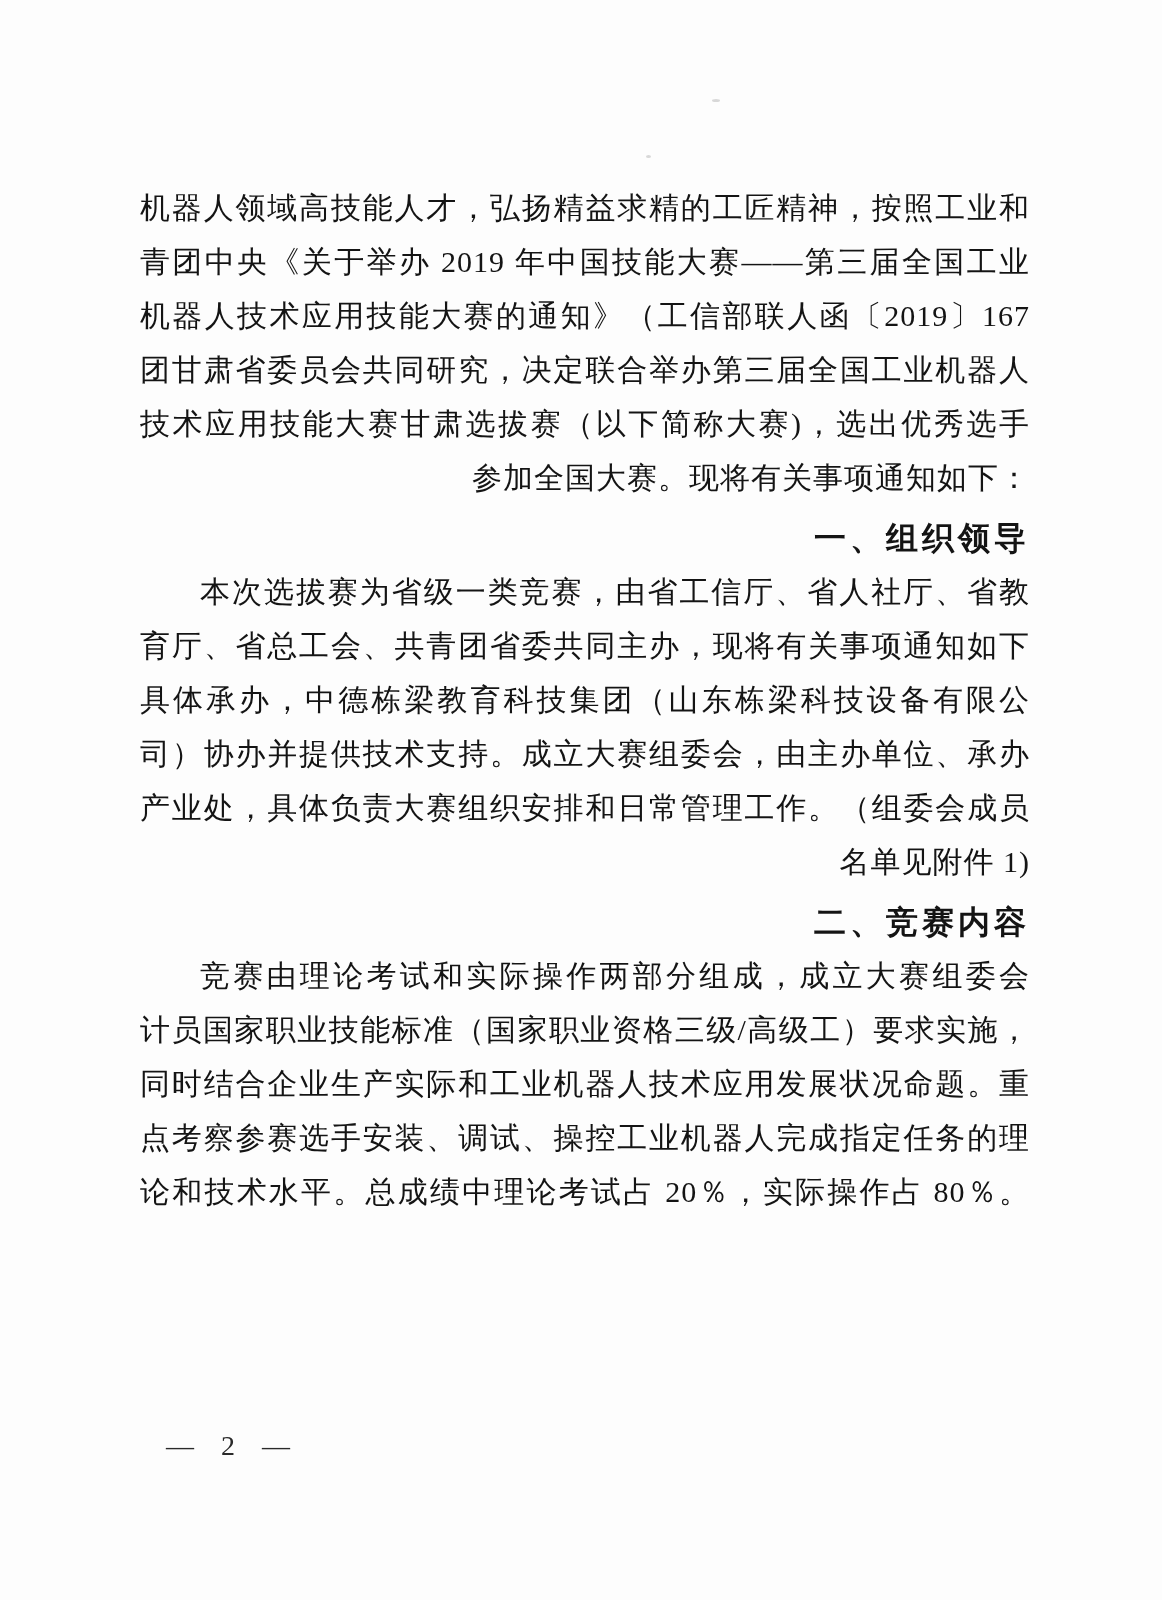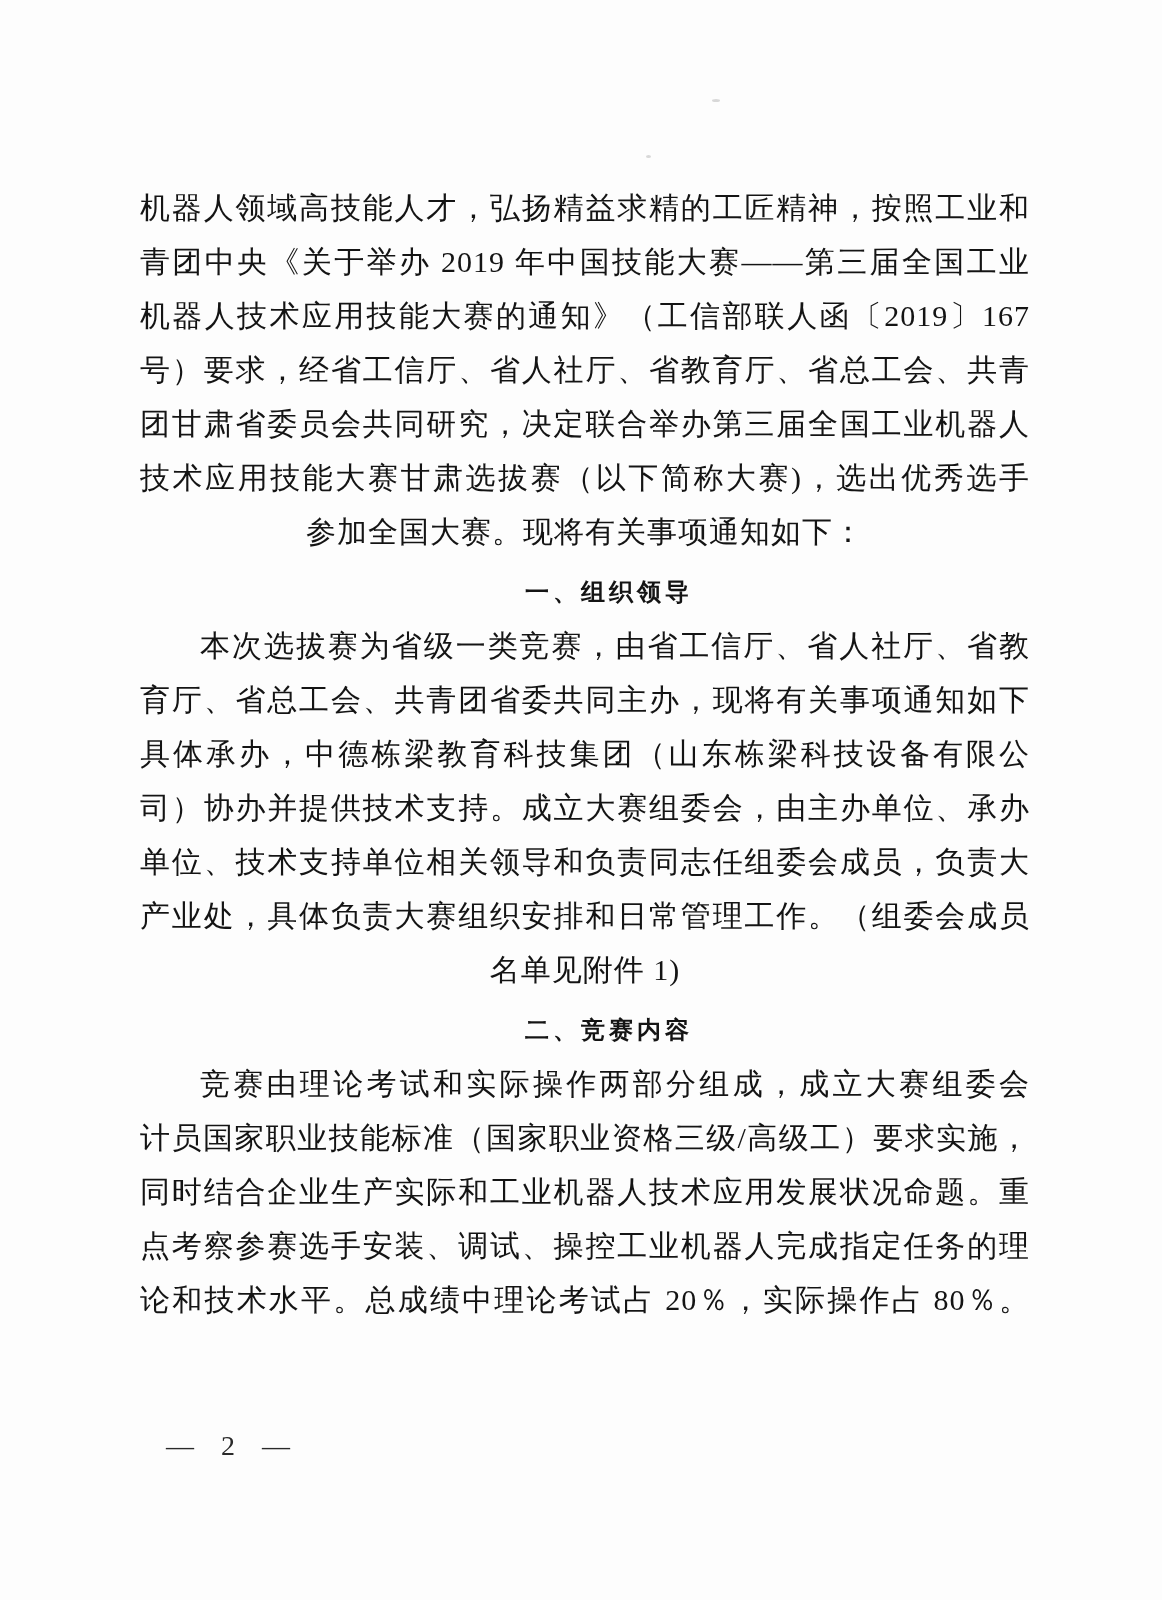--- a/index.html
+++ b/index.html
@@ -19,38 +19,38 @@
   .content {
     position: absolute;
     left: 140px;
     top: 181px;
     width: 890px;
     font-size: 30px;
     line-height: 54px;
   }
   .ln {
     min-height: 54px;
-    text-align: center;
+    text-align: right;
     letter-spacing: 1px;
   }
   
   .fill {
     text-align: justify;
     text-align-last: justify;
     text-justify: inter-character;
   }
   
   .ind {
     text-indent: 2em;
   }
   
   .head {
     font-family: "Liberation Sans", "DejaVu Sans", sans-serif;
     font-weight: 700;
-    font-size: 24px;
+    font-size: 32px;
     letter-spacing: 4px;
     margin-top: 6px;
   }
   .page-number {
     position: absolute;
     left: 166px;
     top: 1430px;
     font-size: 28px;
     letter-spacing: 2px;
     word-spacing: 16px;
@@ -70,30 +70,28 @@
 
 <div class="page">
 
   <span class="speck speck-1"></span>
   <span class="speck speck-2"></span>
 
   <div class="content">
     <div class="ln fill">机器人领域高技能人才，弘扬精益求精的工匠精神，按照工业和</div>
     <div class="ln fill">青团中央《关于举办 2019 年中国技能大赛——第三届全国工业</div>
     <div class="ln fill">机器人技术应用技能大赛的通知》（工信部联人函〔2019〕167</div>
-    <div class="ln fill">号）要求，经省工信厅、省人社厅、省教育厅、省总工会、共青</div>
     <div class="ln fill">团甘肃省委员会共同研究，决定联合举办第三届全国工业机器人</div>
     <div class="ln fill">技术应用技能大赛甘肃选拔赛（以下简称大赛)，选出优秀选手</div>
     <div class="ln">参加全国大赛。现将有关事项通知如下：</div>
     <div class="ln head ind">一、组织领导</div>
     <div class="ln fill ind">本次选拔赛为省级一类竞赛，由省工信厅、省人社厅、省教</div>
     <div class="ln fill">育厅、省总工会、共青团省委共同主办，现将有关事项通知如下</div>
     <div class="ln fill">具体承办，中德栋梁教育科技集团（山东栋梁科技设备有限公</div>
     <div class="ln fill">司）协办并提供技术支持。成立大赛组委会，由主办单位、承办</div>
-    <div class="ln fill">单位、技术支持单位相关领导和负责同志任组委会成员，负责大</div>
     <div class="ln fill">产业处，具体负责大赛组织安排和日常管理工作。（组委会成员</div>
     <div class="ln">名单见附件 1)</div>
     <div class="ln head ind">二、竞赛内容</div>
     <div class="ln fill ind">竞赛由理论考试和实际操作两部分组成，成立大赛组委会</div>
     <div class="ln fill">计员国家职业技能标准（国家职业资格三级/高级工）要求实施，</div>
     <div class="ln fill">同时结合企业生产实际和工业机器人技术应用发展状况命题。重</div>
     <div class="ln fill">点考察参赛选手安装、调试、操控工业机器人完成指定任务的理</div>
     <div class="ln fill">论和技术水平。总成绩中理论考试占 20％，实际操作占 80％。</div>
   </div>
 

